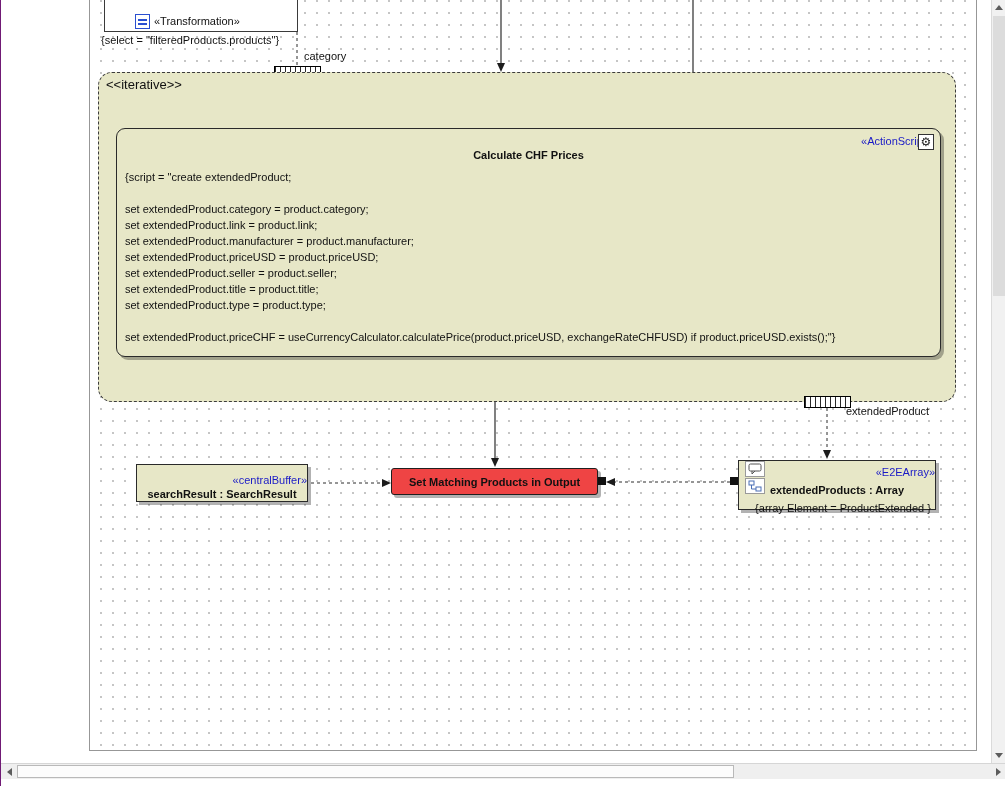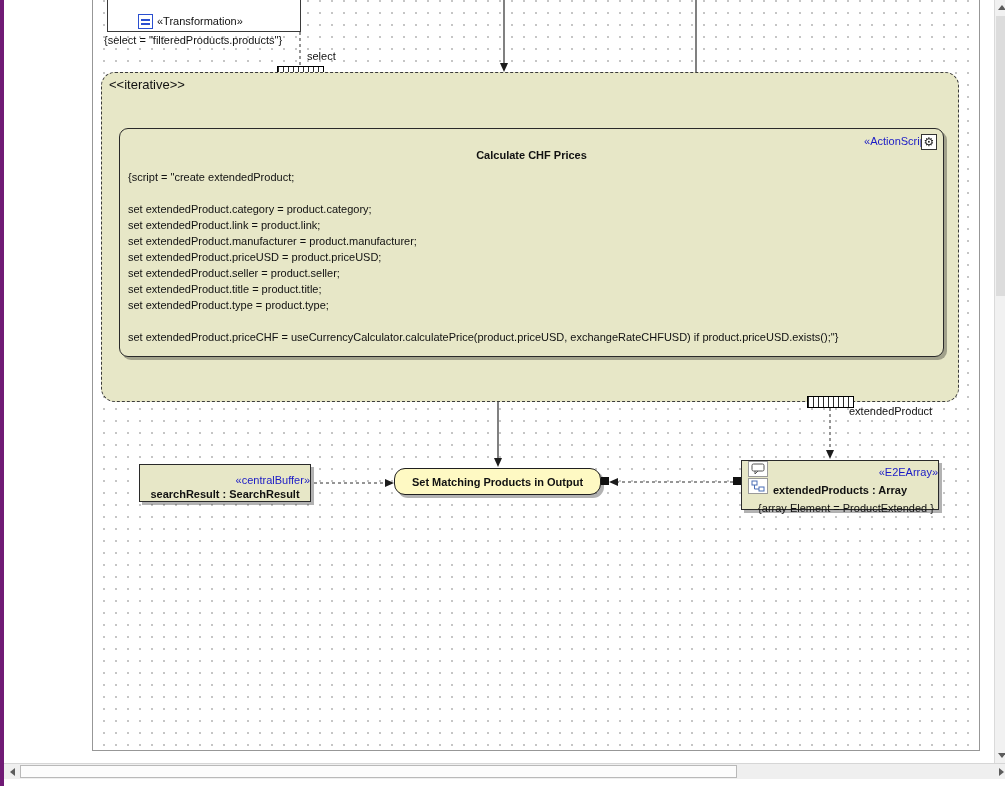--- a/index.html
+++ b/index.html
@@ -1,21 +1,21 @@
 <!DOCTYPE html>
 <html><head>
 <meta charset="utf-8">
 <style>
   * { margin:0; padding:0; box-sizing:border-box; }
   html,body { background:#ffffff; }
   body { font-family:"Liberation Sans", sans-serif; font-size:11px; color:#111; }
 
   .window {
     position:relative; width:1005px; height:786px; background:#ffffff;
-    overflow:hidden; border-left:4px solid #701a75;
+    overflow:hidden; border-left:1px solid #701a75;
   }
 
   
   .canvas { position:absolute; left:0; top:0; width:990px; height:763px; overflow:hidden; background:#fff; }
 
   .page-frame {
     position:absolute; left:88px; top:-2px; width:888px; height:753px;
     border-left:1px solid #979797; border-right:1px solid #979797; border-bottom:1px solid #979797;
     background-image: radial-gradient(circle, rgba(150,150,150,.55) 1px, transparent 1.1px);
     background-size: 12px 12px; background-position: 5px 9px;
@@ -80,21 +80,21 @@
     font-size:12px; line-height:12px; color:#222;
   }
 
   
   .cbuffer {
     left:135px; top:464px; width:172px; height:38px;
     background:#e7e7c7; border:1px solid #2a2a2a; padding-top:8px;
   }
   .action {
     left:390px; top:468px; width:207px; height:27px;
-    background:#fef9c3; border:1px solid #1f1f1f; border-radius:11px;
+    background:#ef4444; border:1px solid #1f1f1f; border-radius:3px;
     display:flex; align-items:center; justify-content:center;
   }
   .action .node-title { line-height:12px; }
   .e2earray {
     left:737px; top:460px; width:198px; height:50px;
     background:#e7e7c7; border:1px solid #2a2a2a; padding-top:4px;
   }
   .e2earray .stereo { line-height:14px; margin-bottom:4px; }
   .e2earray .node-title { line-height:14px; margin-bottom:5px; }
   .constraint { text-align:center; font-size:11px; line-height:13px; white-space:nowrap;padding-left:12px; }
@@ -169,21 +169,21 @@
     <div class="node transformation">
       <span class="tr-icon">
           <i></i>
           <i></i>
         </span>
       <span class="tr-label">«Transformation»</span>
     </div>
     <div class="node select-label">{select = "filteredProducts.products"}</div>
 
     <div class="node pin product"></div>
-    <div class="node edge-label product">select</div>
+    <div class="node edge-label product">category</div>
 
     <div class="node region">
       <div class="region-label">&lt;&lt;iterative&gt;&gt;</div>
     </div>
 
     <div class="node ascript shadow">
       <div class="stereo">«ActionScript»</div>
       <div class="node-title">Calculate CHF Prices</div>
       <div class="script-body">
         <div class="script-line">{script = "create extendedProduct;</div>

